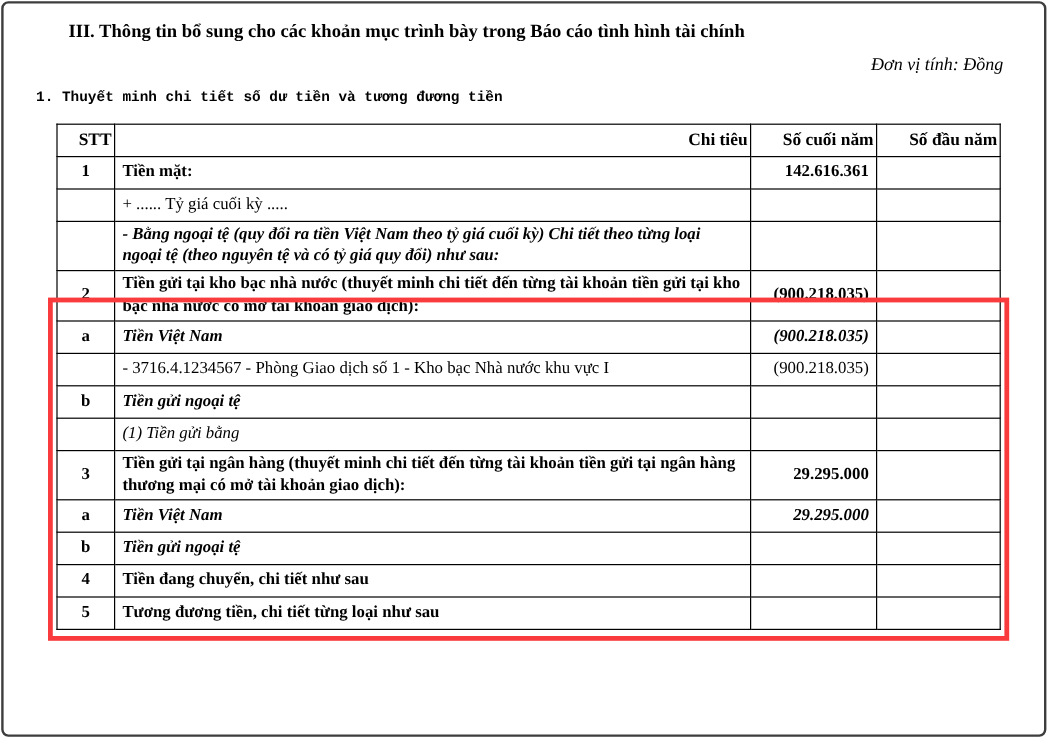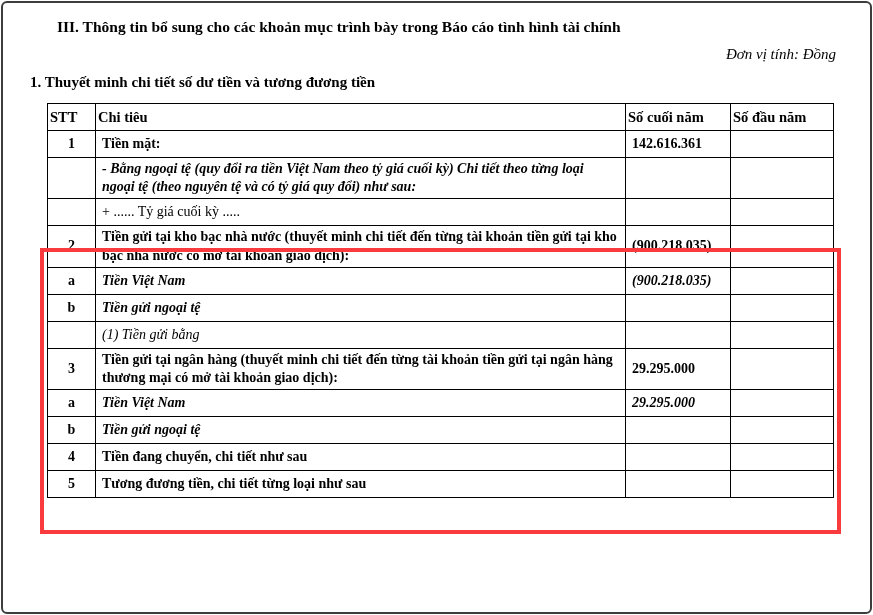--- a/index.html
+++ b/index.html
@@ -12,38 +12,38 @@
     border:2px solid #3d3d3d;border-radius:6px;pointer-events:none;
   }
   .section-title{
     position:absolute;left:57px;top:18px;font-size:15.5px;font-weight:bold;
     width:780px;
   }
   .unit-note{
     position:absolute;right:37px;top:46px;font-size:15px;font-style:italic;
   }
   .table-title{
-    position:absolute;left:30px;top:74px;font-size:15px;font-weight:bold;
+    position:absolute;left:30px;top:74px;font-size:12px;font-weight:bold;font-family:Liberation Mono, monospace;
   }
   table.fin{
     position:absolute;left:47px;top:103px;width:786px;
     border-collapse:collapse;table-layout:fixed;
   }
   table.fin th, table.fin td{
     border:1px solid #000;
     font-size:14px;line-height:1.3;
     padding:2px 6px;vertical-align:middle;
     overflow:hidden;
   }
   table.fin th{
-    height:24px;font-size:14.5px;font-weight:bold;text-align:left;padding:1px 2px;
+    height:24px;font-size:14.5px;font-weight:bold;text-align:right;padding:1px 2px;
   }
   table.fin td{height:22px;}
   .c-stt{text-align:center;font-weight:bold;}
-  .c-num{text-align:left;padding-right:4px;}
+  .c-num{text-align:right;padding-right:4px;}
   .s-bold{font-weight:bold;}
   .s-italic{font-style:italic;}
   .s-bold-italic{font-weight:bold;font-style:italic;}
   .highlight{
     position:absolute;border:4px solid #f93b3d;pointer-events:none;
     left:41px;top:235px;width:792px;height:241px;
   }
 </style>
 </head>
 <body>
@@ -71,40 +71,46 @@
   </thead>
   <tbody>
       <tr>
         <td class="c-stt">1</td>
         <td class="s-bold">Tiền mặt:</td>
         <td class="c-num s-bold">142.616.361</td>
         <td class="c-num"></td>
       </tr>
       <tr>
         <td class="c-stt"></td>
-        <td class="s-bold-italic">- Bằng ngoại tệ (quy đổi ra tiền Việt Nam theo tỷ giá cuối kỳ) Chi tiết theo từng loại ngoại tệ (theo nguyên tệ và có tỷ giá quy đổi) như sau:</td>
+        <td class="">+ ...... Tỷ giá cuối kỳ .....</td>
         <td class="c-num "></td>
         <td class="c-num"></td>
       </tr>
       <tr>
         <td class="c-stt"></td>
-        <td class="">+ ...... Tỷ giá cuối kỳ .....</td>
+        <td class="s-bold-italic">- Bằng ngoại tệ (quy đổi ra tiền Việt Nam theo tỷ giá cuối kỳ) Chi tiết theo từng loại ngoại tệ (theo nguyên tệ và có tỷ giá quy đổi) như sau:</td>
         <td class="c-num "></td>
         <td class="c-num"></td>
       </tr>
       <tr>
         <td class="c-stt">2</td>
         <td class="s-bold">Tiền gửi tại kho bạc nhà nước (thuyết minh chi tiết đến từng tài khoản tiền gửi tại kho bạc nhà nước có mở tài khoản giao dịch):</td>
         <td class="c-num s-bold">(900.218.035)</td>
         <td class="c-num"></td>
       </tr>
       <tr>
         <td class="c-stt">a</td>
         <td class="s-bold-italic">Tiền Việt Nam</td>
         <td class="c-num s-bold-italic">(900.218.035)</td>
+        <td class="c-num"></td>
+      </tr>
+      <tr>
+        <td class="c-stt"></td>
+        <td class="">- 3716.4.1234567 - Phòng Giao dịch số 1 - Kho bạc Nhà nước khu vực I</td>
+        <td class="c-num ">(900.218.035)</td>
         <td class="c-num"></td>
       </tr>
       <tr>
         <td class="c-stt">b</td>
         <td class="s-bold-italic">Tiền gửi ngoại tệ</td>
         <td class="c-num "></td>
         <td class="c-num"></td>
       </tr>
       <tr>
         <td class="c-stt"></td>

